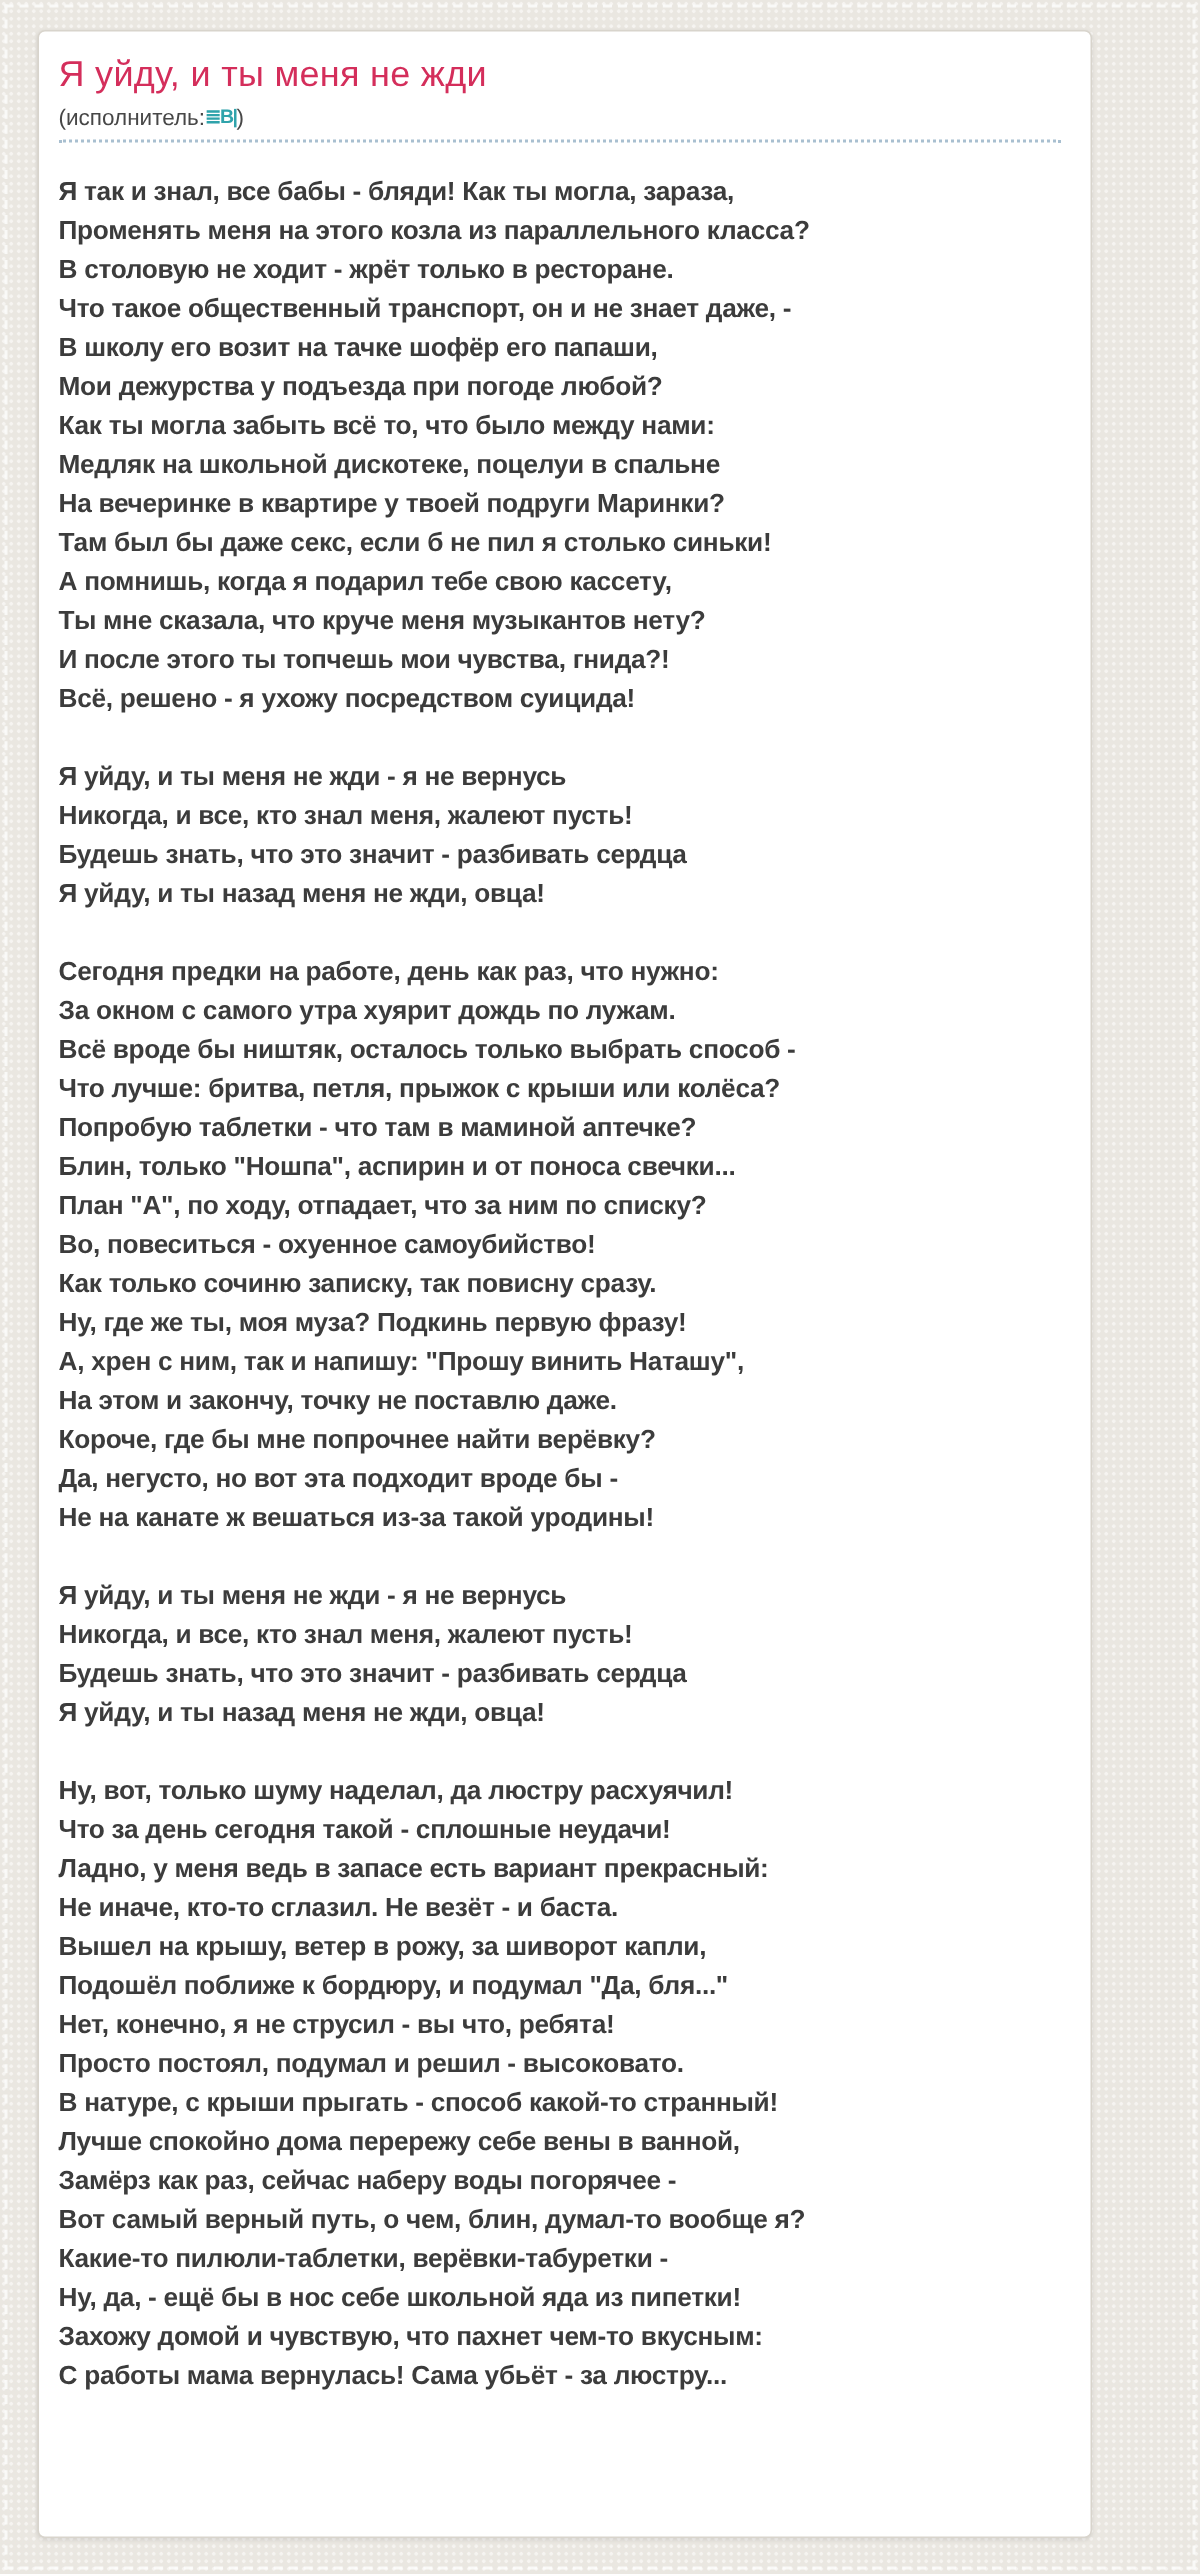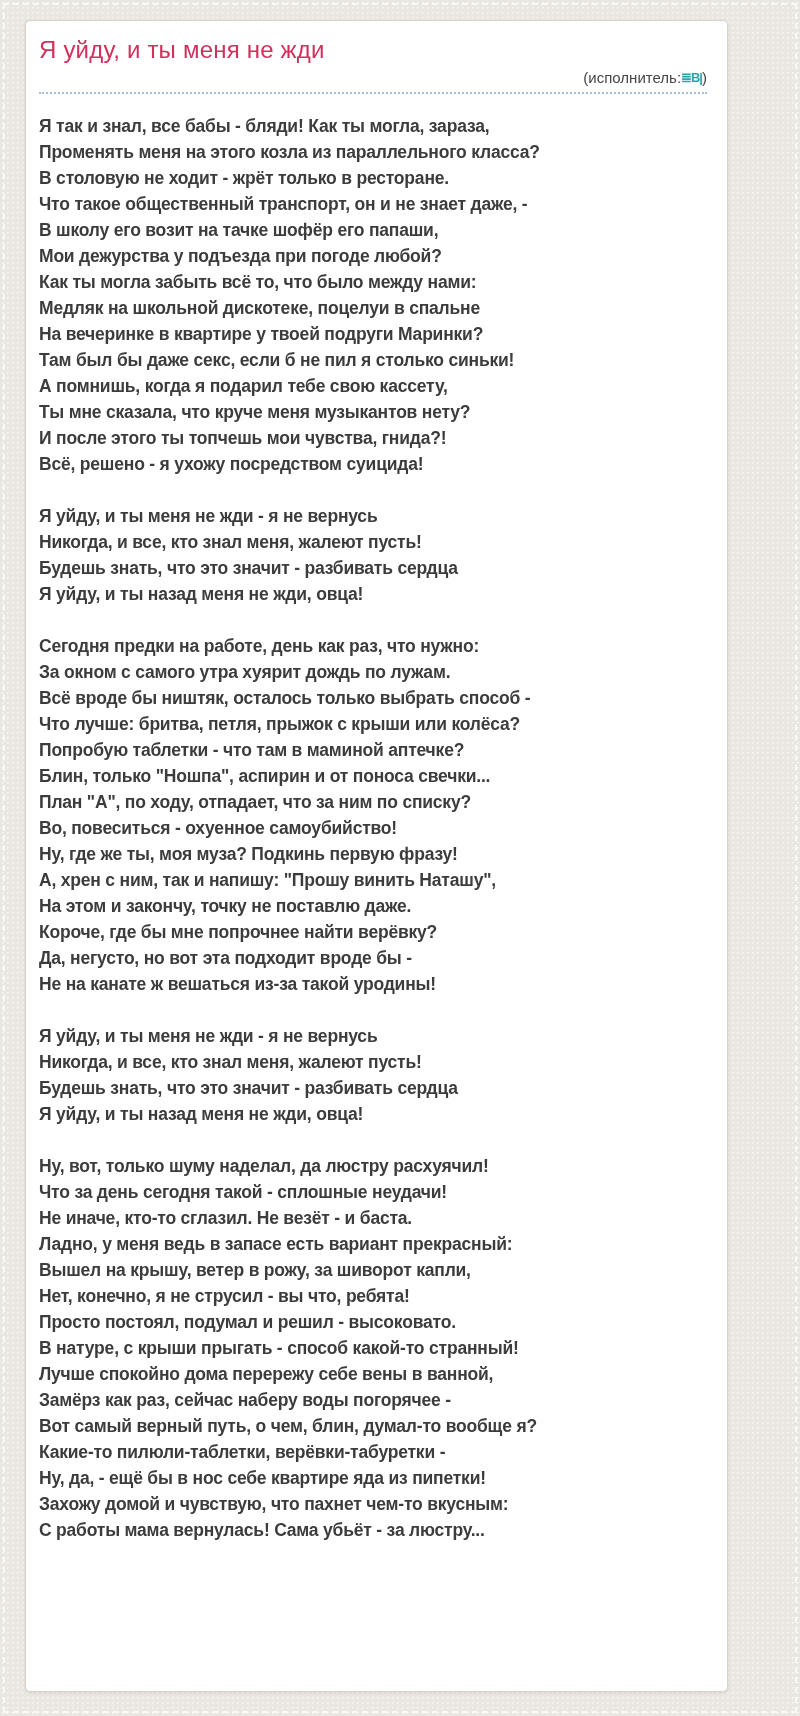--- a/index.html
+++ b/index.html
@@ -23,21 +23,21 @@
     box-shadow:0 1px 3px rgba(0,0,0,.10);
     padding:15px 20px 24px 13px;
   }
   .song-title{
     margin:0;
     font-size:24px;font-weight:400;line-height:1.2;
     letter-spacing:.2px;
   }
   .artist-line{
     margin-top:3px;
-    font-size:15px;line-height:19px;color:#474747;text-align:right;
+    font-size:15px;line-height:19px;color:#474747;
   }
   .artist-logo{
     font-weight:700;font-size:13px;letter-spacing:-1px;
     vertical-align:1px;
   }
   .header-divider{
     margin-top:5px;
     border:none;
     border-bottom:2px dotted #a8bfd0;
     height:0;
@@ -90,44 +90,46 @@
       </div>
       <div class="stanza">
         <div class="line">Сегодня предки на работе, день как раз, что нужно:</div>
         <div class="line">За окном с самого утра хуярит дождь по лужам.</div>
         <div class="line">Всё вроде бы ништяк, осталось только выбрать способ -</div>
         <div class="line">Что лучше: бритва, петля, прыжок с крыши или колёса?</div>
         <div class="line">Попробую таблетки - что там в маминой аптечке?</div>
         <div class="line">Блин, только "Ношпа", аспирин и от поноса свечки...</div>
         <div class="line">План "А", по ходу, отпадает, что за ним по списку?</div>
         <div class="line">Во, повеситься - охуенное самоубийство!</div>
+        <div class="line">Как только сочиню записку, так повисну сразу.</div>
         <div class="line">Ну, где же ты, моя муза? Подкинь первую фразу!</div>
         <div class="line">А, хрен с ним, так и напишу: "Прошу винить Наташу",</div>
         <div class="line">На этом и закончу, точку не поставлю даже.</div>
         <div class="line">Короче, где бы мне попрочнее найти верёвку?</div>
         <div class="line">Да, негусто, но вот эта подходит вроде бы -</div>
         <div class="line">Не на канате ж вешаться из-за такой уродины!</div>
       </div>
       <div class="stanza">
         <div class="line">Я уйду, и ты меня не жди - я не вернусь</div>
         <div class="line">Никогда, и все, кто знал меня, жалеют пусть!</div>
         <div class="line">Будешь знать, что это значит - разбивать сердца</div>
         <div class="line">Я уйду, и ты назад меня не жди, овца!</div>
       </div>
       <div class="stanza">
         <div class="line">Ну, вот, только шуму наделал, да люстру расхуячил!</div>
         <div class="line">Что за день сегодня такой - сплошные неудачи!</div>
+        <div class="line">Ладно, у меня ведь в запасе есть вариант прекрасный:</div>
         <div class="line">Не иначе, кто-то сглазил. Не везёт - и баста.</div>
-        <div class="line">Ладно, у меня ведь в запасе есть вариант прекрасный:</div>
         <div class="line">Вышел на крышу, ветер в рожу, за шиворот капли,</div>
+        <div class="line">Подошёл поближе к бордюру, и подумал "Да, бля..."</div>
         <div class="line">Нет, конечно, я не струсил - вы что, ребята!</div>
         <div class="line">Просто постоял, подумал и решил - высоковато.</div>
         <div class="line">В натуре, с крыши прыгать - способ какой-то странный!</div>
         <div class="line">Лучше спокойно дома перережу себе вены в ванной,</div>
         <div class="line">Замёрз как раз, сейчас наберу воды погорячее -</div>
         <div class="line">Вот самый верный путь, о чем, блин, думал-то вообще я?</div>
         <div class="line">Какие-то пилюли-таблетки, верёвки-табуретки -</div>
-        <div class="line">Ну, да, - ещё бы в нос себе квартире яда из пипетки!</div>
+        <div class="line">Ну, да, - ещё бы в нос себе школьной яда из пипетки!</div>
         <div class="line">Захожу домой и чувствую, что пахнет чем-то вкусным:</div>
         <div class="line">С работы мама вернулась! Сама убьёт - за люстру...</div>
       </div>
     </div>
 </div>
 
 </body></html>

